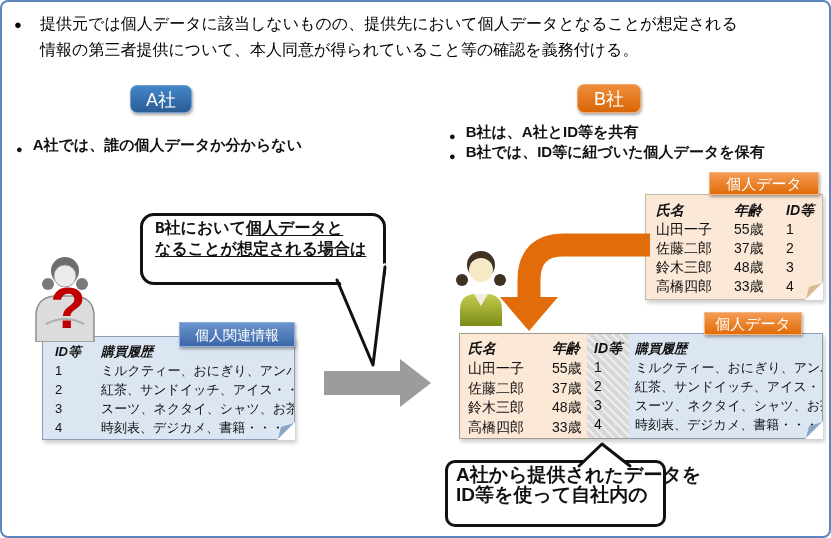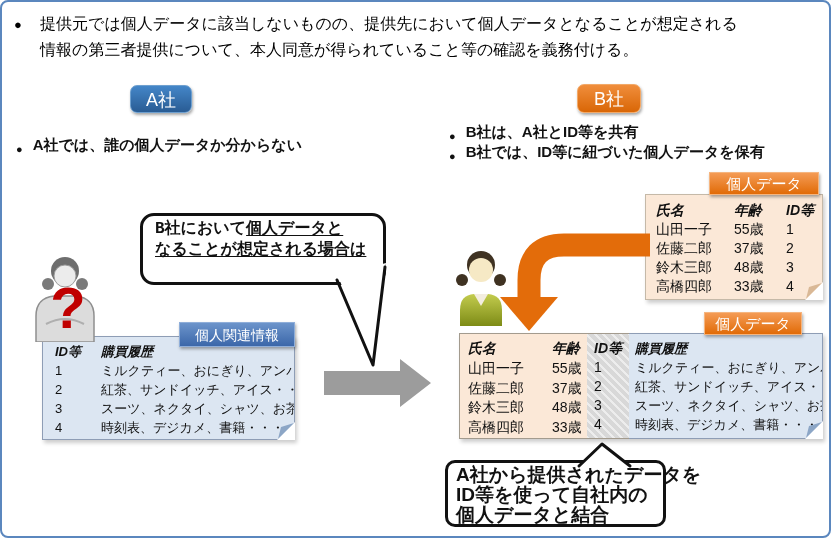--- a/index.html
+++ b/index.html
@@ -201,21 +201,20 @@
 <div class="abs bubble bubble1">
   <div>
     <span>B社において</span><span class="u">個人データと</span>
   </div>
   <div><span class="u">なることが想定される場合は</span></div>
 </div>
 
 <div class="abs bubble callout">
   <div>A社から提供されたデータを</div>
   <div>ID等を使って自社内の</div>
-  <div>個人データと結合</div>
 </div>
 
 <svg class="abs icon-svg" style="left:20px; top:252px;" width="86" height="88" viewBox="0 0 86 88">
   <circle cx="43" cy="17" r="14" fill="#6E6E6E"></circle>
   <circle cx="26" cy="30" r="6" fill="#7A7A7A"></circle>
   <circle cx="60" cy="30" r="6" fill="#7A7A7A"></circle>
   <circle cx="43" cy="22" r="11" fill="#ECECEC" stroke="#9B9B9B" stroke-width="1"></circle>
   <path d="M14,88 L14,62 Q14,44 32,42 L54,42 Q72,44 72,62 L72,88 Z" fill="#DCDCDC" stroke="#8F8F8F" stroke-width="1.5"></path>
   <path d="M24,70 Q43,60 62,70" fill="none" stroke="#AFAFAF" stroke-width="2"></path>
   <text x="46" y="74" font-size="58" font-weight="bold" fill="#C00000" text-anchor="middle" font-family="Liberation Sans, DejaVu Sans, sans-serif">?</text>

